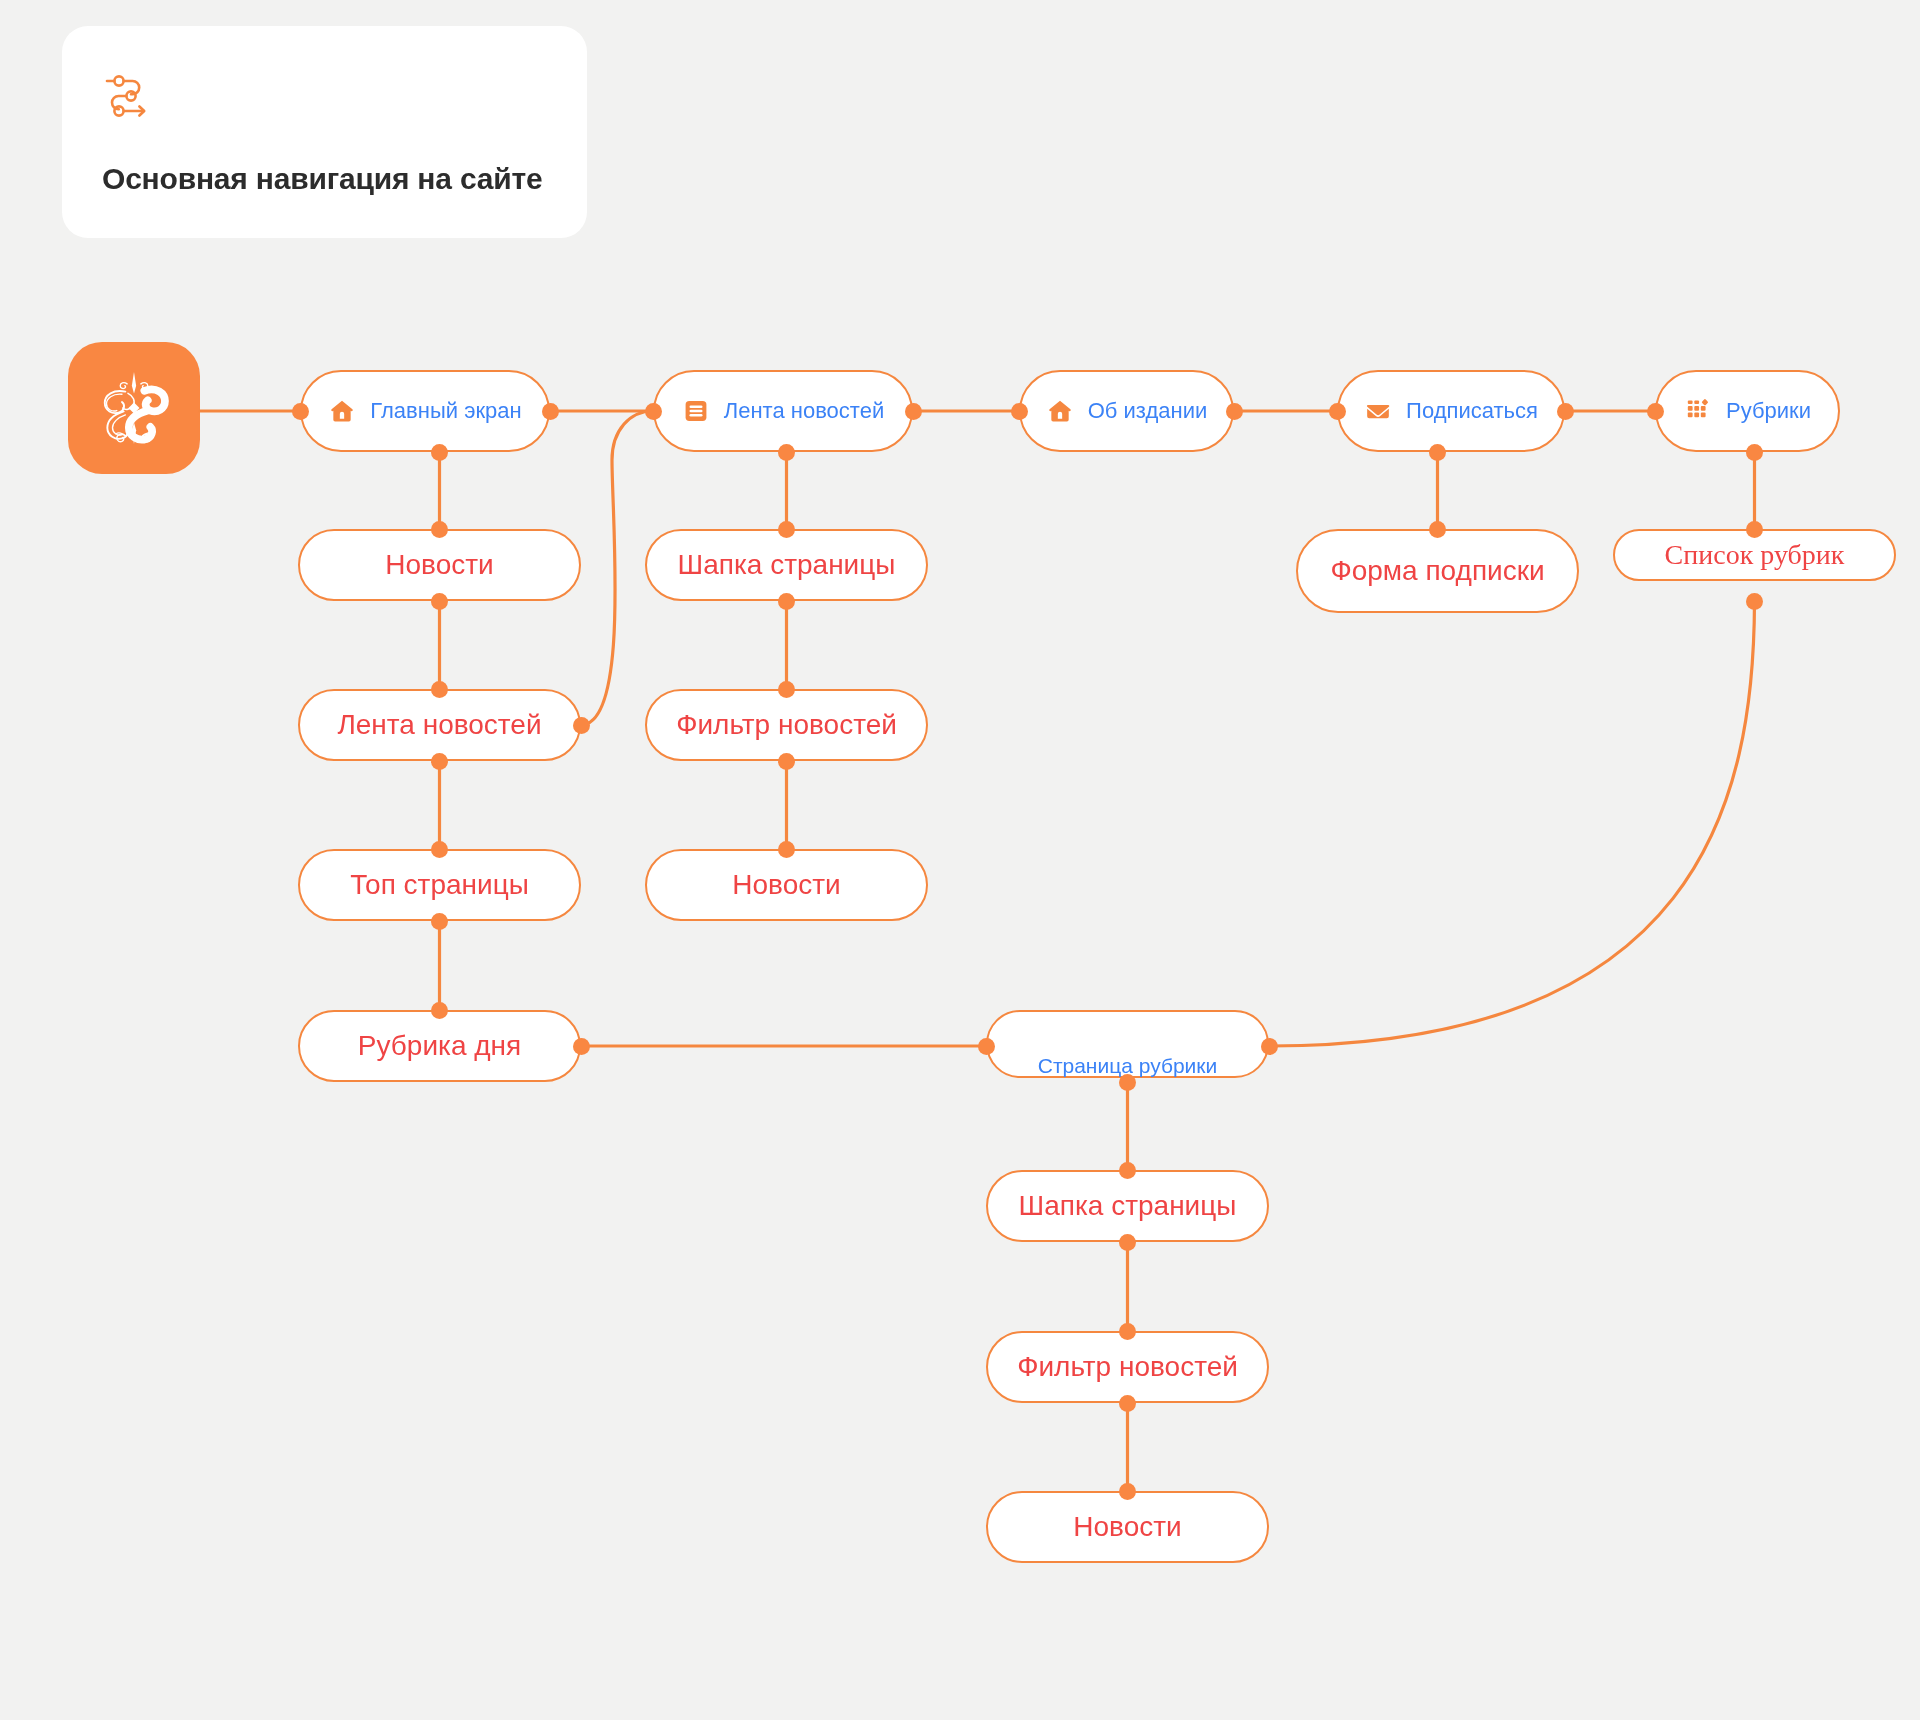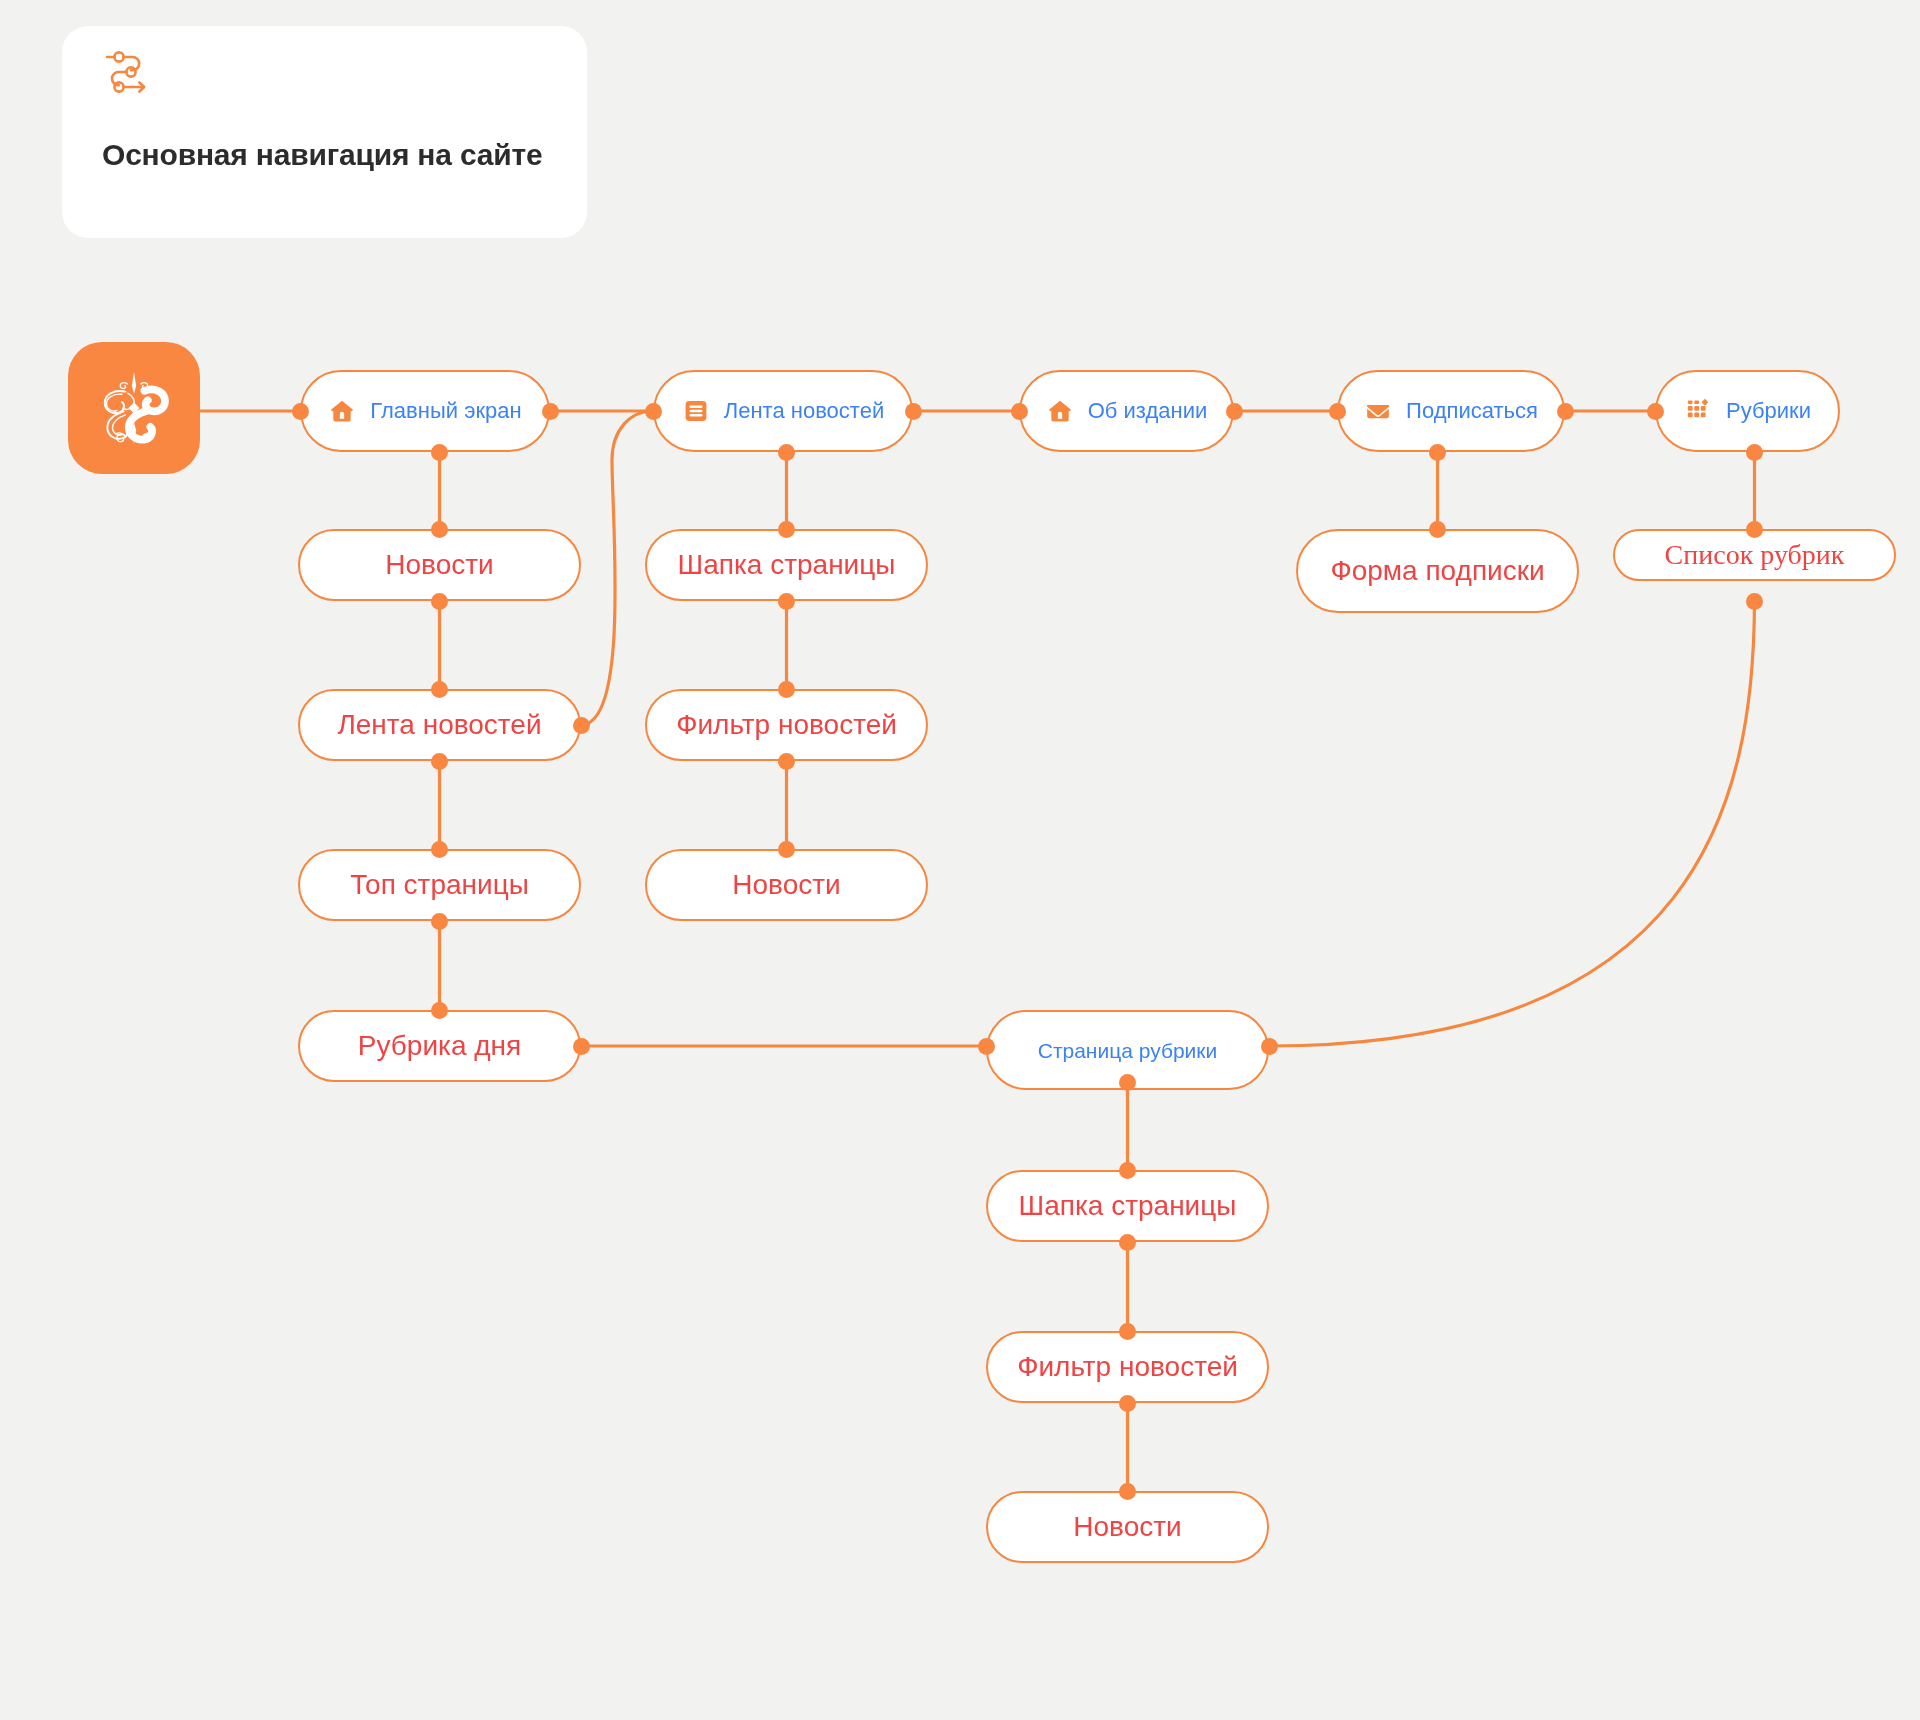--- a/index.html
+++ b/index.html
@@ -21,21 +21,21 @@
 
   
   .header-card {
     position: absolute;
     left: 62px;
     top: 26px;
     width: 525px;
     height: 212px;
     background: #ffffff;
     border-radius: 26px;
-    padding: 20px 40px;
+    padding: 44px 40px;
   }
   .header-icon {
     width: 52px;
     height: 52px;
     display: block;
   }
   .header-title {
     margin-top: 40px;
     font-size: 30px;
     font-weight: 700;
@@ -262,21 +262,21 @@
   <div class="node" style="left:298px; top:849px; width:283px; height:72px;">
     <span class="nlabel">Топ страницы</span>
   </div>
   <div class="node" style="left:645px; top:849px; width:283px; height:72px;">
     <span class="nlabel">Новости</span>
   </div>
 
   <div class="node" style="left:298px; top:1010px; width:283px; height:72px;">
     <span class="nlabel">Рубрика дня</span>
   </div>
-  <div class="node accent" style="left:986px; top:1010px; width:283px; height:80px; font-size:21px;">
+  <div class="node accent" style="left:986px; top:1010px; width:283px; height:68px; font-size:21px;align-items:flex-end;">
     <span class="nlabel">Страница рубрики</span>
   </div>
 
   <div class="node" style="left:986px; top:1170px; width:283px; height:72px;">
     <span class="nlabel">Шапка страницы</span>
   </div>
   <div class="node" style="left:986px; top:1331px; width:283px; height:72px;">
     <span class="nlabel">Фильтр новостей</span>
   </div>
   <div class="node" style="left:986px; top:1491px; width:283px; height:72px;">

